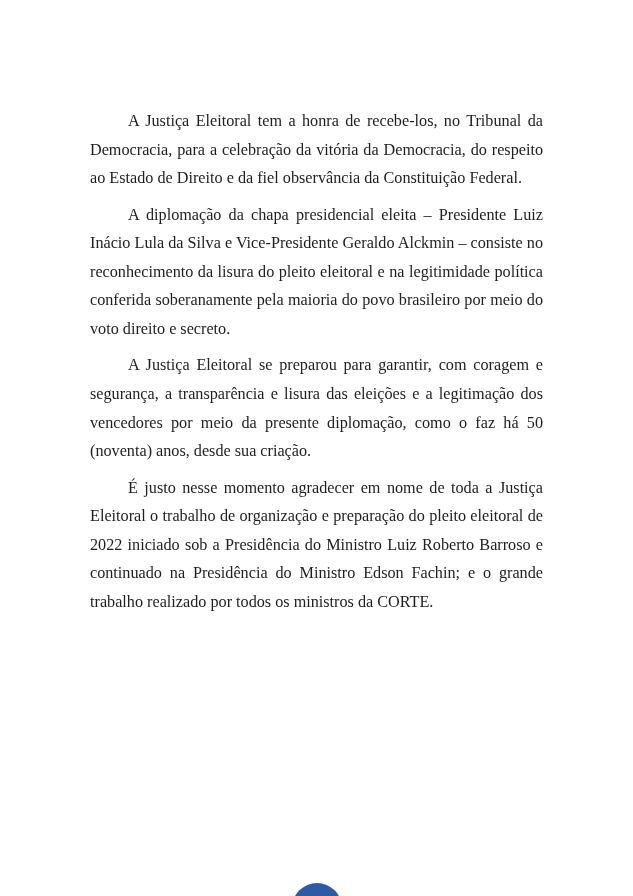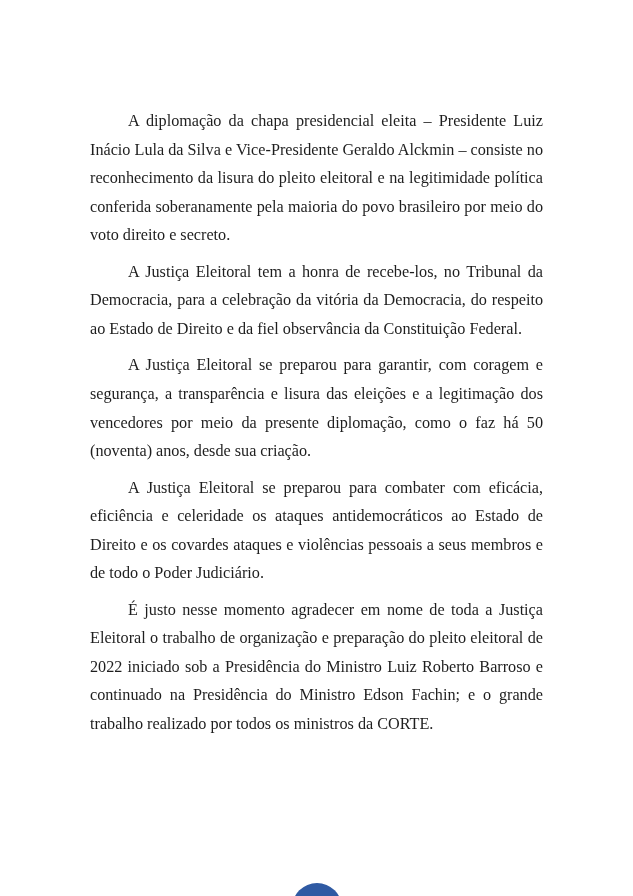--- a/index.html
+++ b/index.html
@@ -45,20 +45,19 @@
       height: 50px;
       border-radius: 50%;
       background: #2f5aa3;
     }
   </style>
 </head>
 <body>
 
 <div class="page">
   <div class="content">
+    <p>A Justiça Eleitoral tem a honra de recebe-los, no Tribunal da Democracia, para a celebração da vitória da Democracia, do respeito ao Estado de Direito e da fiel observância da Constituição Federal.</p>
     <p>A diplomação da chapa presidencial eleita – Presidente Luiz Inácio Lula da Silva e Vice-Presidente Geraldo Alckmin – consiste no reconhecimento da lisura do pleito eleitoral e na legitimidade política conferida soberanamente pela maioria do povo brasileiro por meio do voto direito e secreto.</p>
-    <p>A Justiça Eleitoral tem a honra de recebe-los, no Tribunal da Democracia, para a celebração da vitória da Democracia, do respeito ao Estado de Direito e da fiel observância da Constituição Federal.</p>
     <p>A Justiça Eleitoral se preparou para garantir, com coragem e segurança, a transparência e lisura das eleições e a legitimação dos vencedores por meio da presente diplomação, como o faz há 50 (noventa) anos, desde sua criação.</p>
-    <p>A Justiça Eleitoral se preparou para combater com eficácia, eficiência e celeridade os ataques antidemocráticos ao Estado de Direito e os covardes ataques e violências pessoais a seus membros e de todo o Poder Judiciário.</p>
     <p>É justo nesse momento agradecer em nome de toda a Justiça Eleitoral o trabalho de organização e preparação do pleito eleitoral de 2022 iniciado sob a Presidência do Ministro Luiz Roberto Barroso e continuado na Presidência do Ministro Edson Fachin; e o grande trabalho realizado por todos os ministros da CORTE.</p>
   </div>
   <div class="page-badge" style="background: rgb(47, 90, 163);"></div>
 </div>
 
 </body></html>

